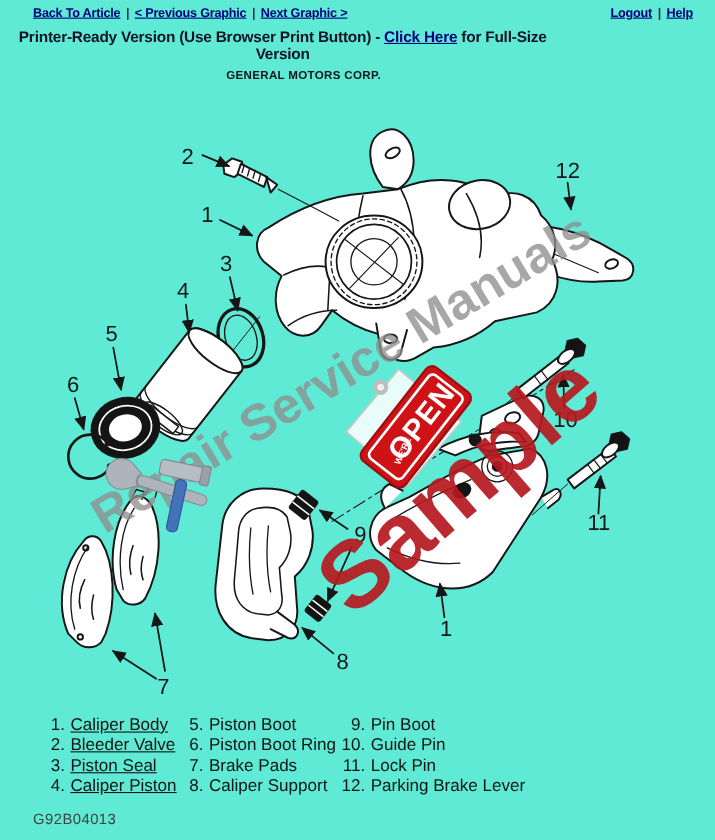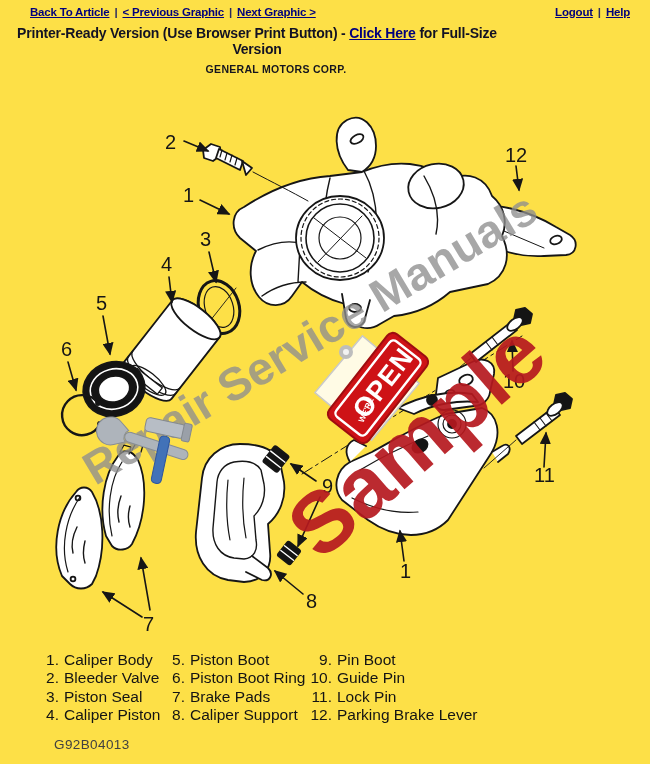--- a/index.html
+++ b/index.html
@@ -1,16 +1,16 @@
 <!DOCTYPE html>
 <html><head>
 <meta charset="utf-8">
 <style>
   html,body{margin:0;padding:0;background:#fff;}
-  .page{position:relative;width:650px;height:764px;background:#fde047;overflow:hidden;
+  .page{position:relative;width:650px;height:764px;background:#5eead4;overflow:hidden;
         font-family:"Liberation Sans",sans-serif;}
   
   .nav{position:absolute;top:6px;left:30px;right:10px;height:16px;
        font-size:11.5px;font-weight:bold;letter-spacing:-0.2px;color:#2a2a2a;}
   .nav a{color:#00007d;text-decoration:underline;cursor:pointer;}
   .nav .sep{color:#2a2a60;margin:0 5px;font-weight:bold;}
   .nav-left{position:absolute;left:0;top:0;}
   .nav-right{position:absolute;right:10px;top:0;padding-left:41px;}
   
   .title-line{position:absolute;top:25px;left:0;width:514px;text-align:center;
@@ -18,25 +18,25 @@
   .title-line a{color:#00007d;text-decoration:underline;cursor:pointer;}
   .fig-caption{position:absolute;top:49px;left:0;width:650px;text-align:center;
       font-size:10.5px;font-weight:bold;color:#15151f;}
   .company{position:absolute;top:63px;left:0;width:552px;text-align:center;
       font-size:10.5px;font-weight:bold;color:#15151f;letter-spacing:0.3px;}
   
   svg.diagram{position:absolute;left:0;top:0;z-index:1;}
   
   .legend{position:absolute;left:37px;top:651px;width:600px;display:flex;z-index:2;
           font-size:15.5px;color:#141414;line-height:18.4px;}
-  .lcol1{width:126px;}
+  .lcol1{width:126px;text-decoration:underline;}
   .lcol2{width:147px;}
   .lcol3{flex:1;}
   .lnum{display:inline-block;min-width:22px;text-align:right;margin-right:5px;}
-  .doccode{position:absolute;left:54px;top:737px;font-size:13.5px;color:#414141;
+  .doccode{position:absolute;left:30px;top:737px;font-size:13.5px;color:#414141;
            letter-spacing:0.4px;z-index:2;text-align:center;}
 </style>
 </head>
 <body>
 
 <div class="page">
 
   <div class="nav">
     <span class="nav-left">
       <a>Back To Article</a><span class="sep">|</span><a>&lt; Previous Graphic</a><span class="sep">|</span><a>Next Graphic &gt;</a>

